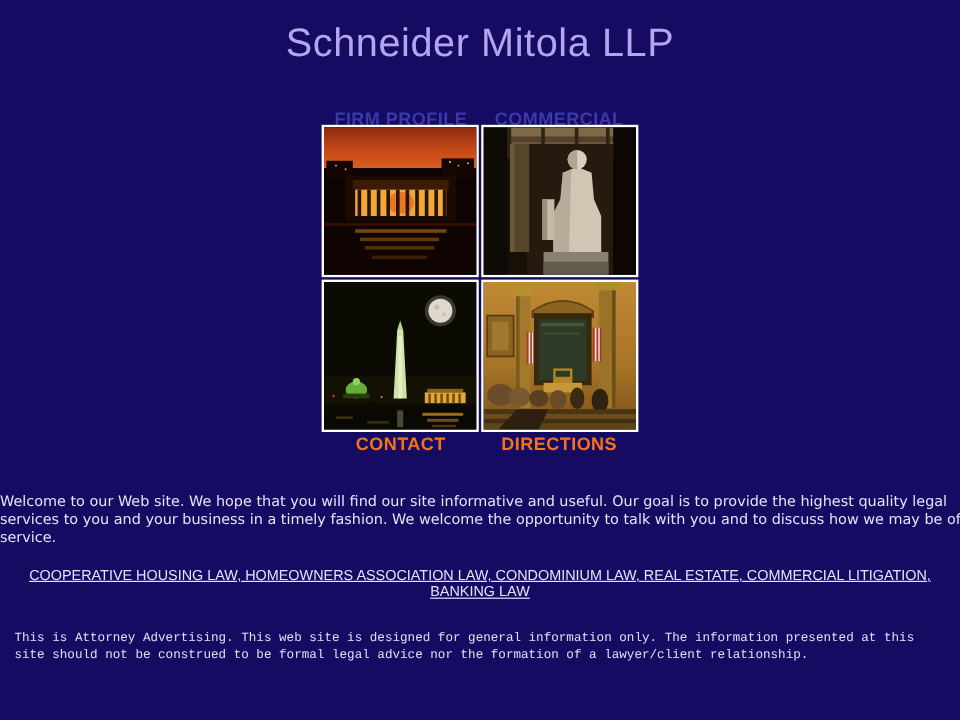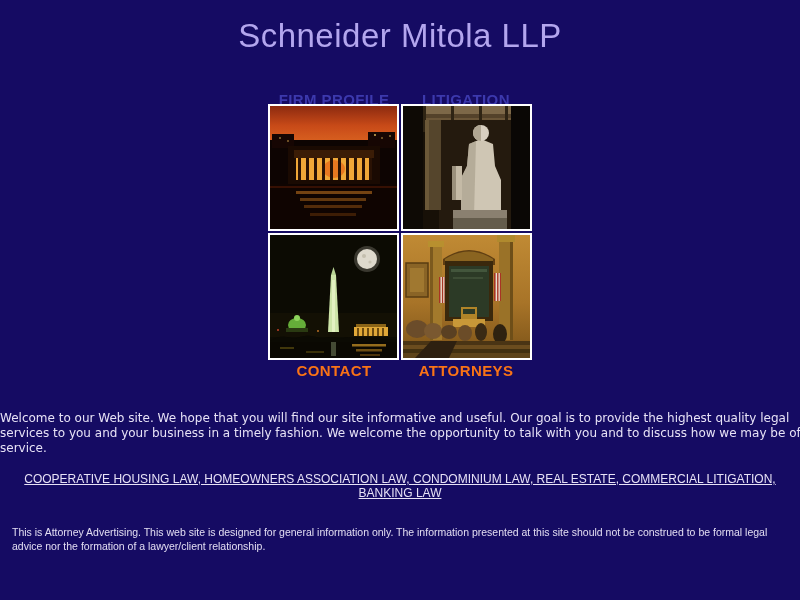--- a/index.html
+++ b/index.html
@@ -38,34 +38,34 @@
     font-family:"DejaVu Sans", sans-serif; font-size:12px;
     line-height:15px; color:#e7e2f6;
   }
   .practice {
     position:absolute; top:460px; left:10px; width:780px;
     text-align:center; font-size:12px; line-height:14px;
     color:#e7e2f6; font-family:"Liberation Sans", sans-serif;text-decoration:underline;
   }
   .disclaimer {
     position:absolute; top:514px; left:12px; width:758px;
-    font-family:Liberation Sans, sans-serif; font-size:10.5px;
+    font-family:Liberation Mono, monospace; font-size:10.5px;
     line-height:14px; color:#e2ddf2;
   }
 </style>
 </head>
 <body>
 
 <div class="page">
 
   <h1 class="site-title">Schneider Mitola LLP</h1>
 
   <div class="nav nav-top">
     <a class="nav-item">FIRM PROFILE</a>
-    <a class="nav-item">LITIGATION</a>
+    <a class="nav-item">COMMERCIAL</a>
   </div>
 
   <div class="gallery">
 
     <div class="photo">
       <svg viewBox="0 0 127 123">
         <defs>
           <linearGradient id="sky1" x1="0" y1="0" x2="0" y2="1">
             <stop offset="0" stop-color="#8c2a10"></stop>
             <stop offset="0.16" stop-color="#c84a18"></stop>
@@ -217,21 +217,21 @@
         <rect x="0" y="114" width="127" height="4" fill="#423010"></rect>
         <rect x="0" y="118" width="127" height="5" fill="#5e441a"></rect>
         <polygon points="28,106 54,106 46,123 12,123" fill="#2e2010"></polygon>
       </svg>
     </div>
 
   </div>
 
   <div class="nav nav-bottom">
     <a class="nav-item">CONTACT</a>
-    <a class="nav-item">ATTORNEYS</a>
+    <a class="nav-item">DIRECTIONS</a>
   </div>
 
   <p class="welcome">Welcome to our Web site. We hope that you will find our site informative and useful. Our goal is to provide the highest quality legal services to you and your business in a timely fashion. We welcome the opportunity to talk with you and to discuss how we may be of service.</p>
 
   <p class="practice">COOPERATIVE HOUSING LAW, HOMEOWNERS ASSOCIATION LAW, CONDOMINIUM LAW, REAL ESTATE, COMMERCIAL LITIGATION, BANKING LAW</p>
 
   <p class="disclaimer">This is Attorney Advertising. This web site is designed for general information only. The information presented at this site should not be construed to be formal legal advice nor the formation of a lawyer/client relationship.</p>
 
 </div>
 

